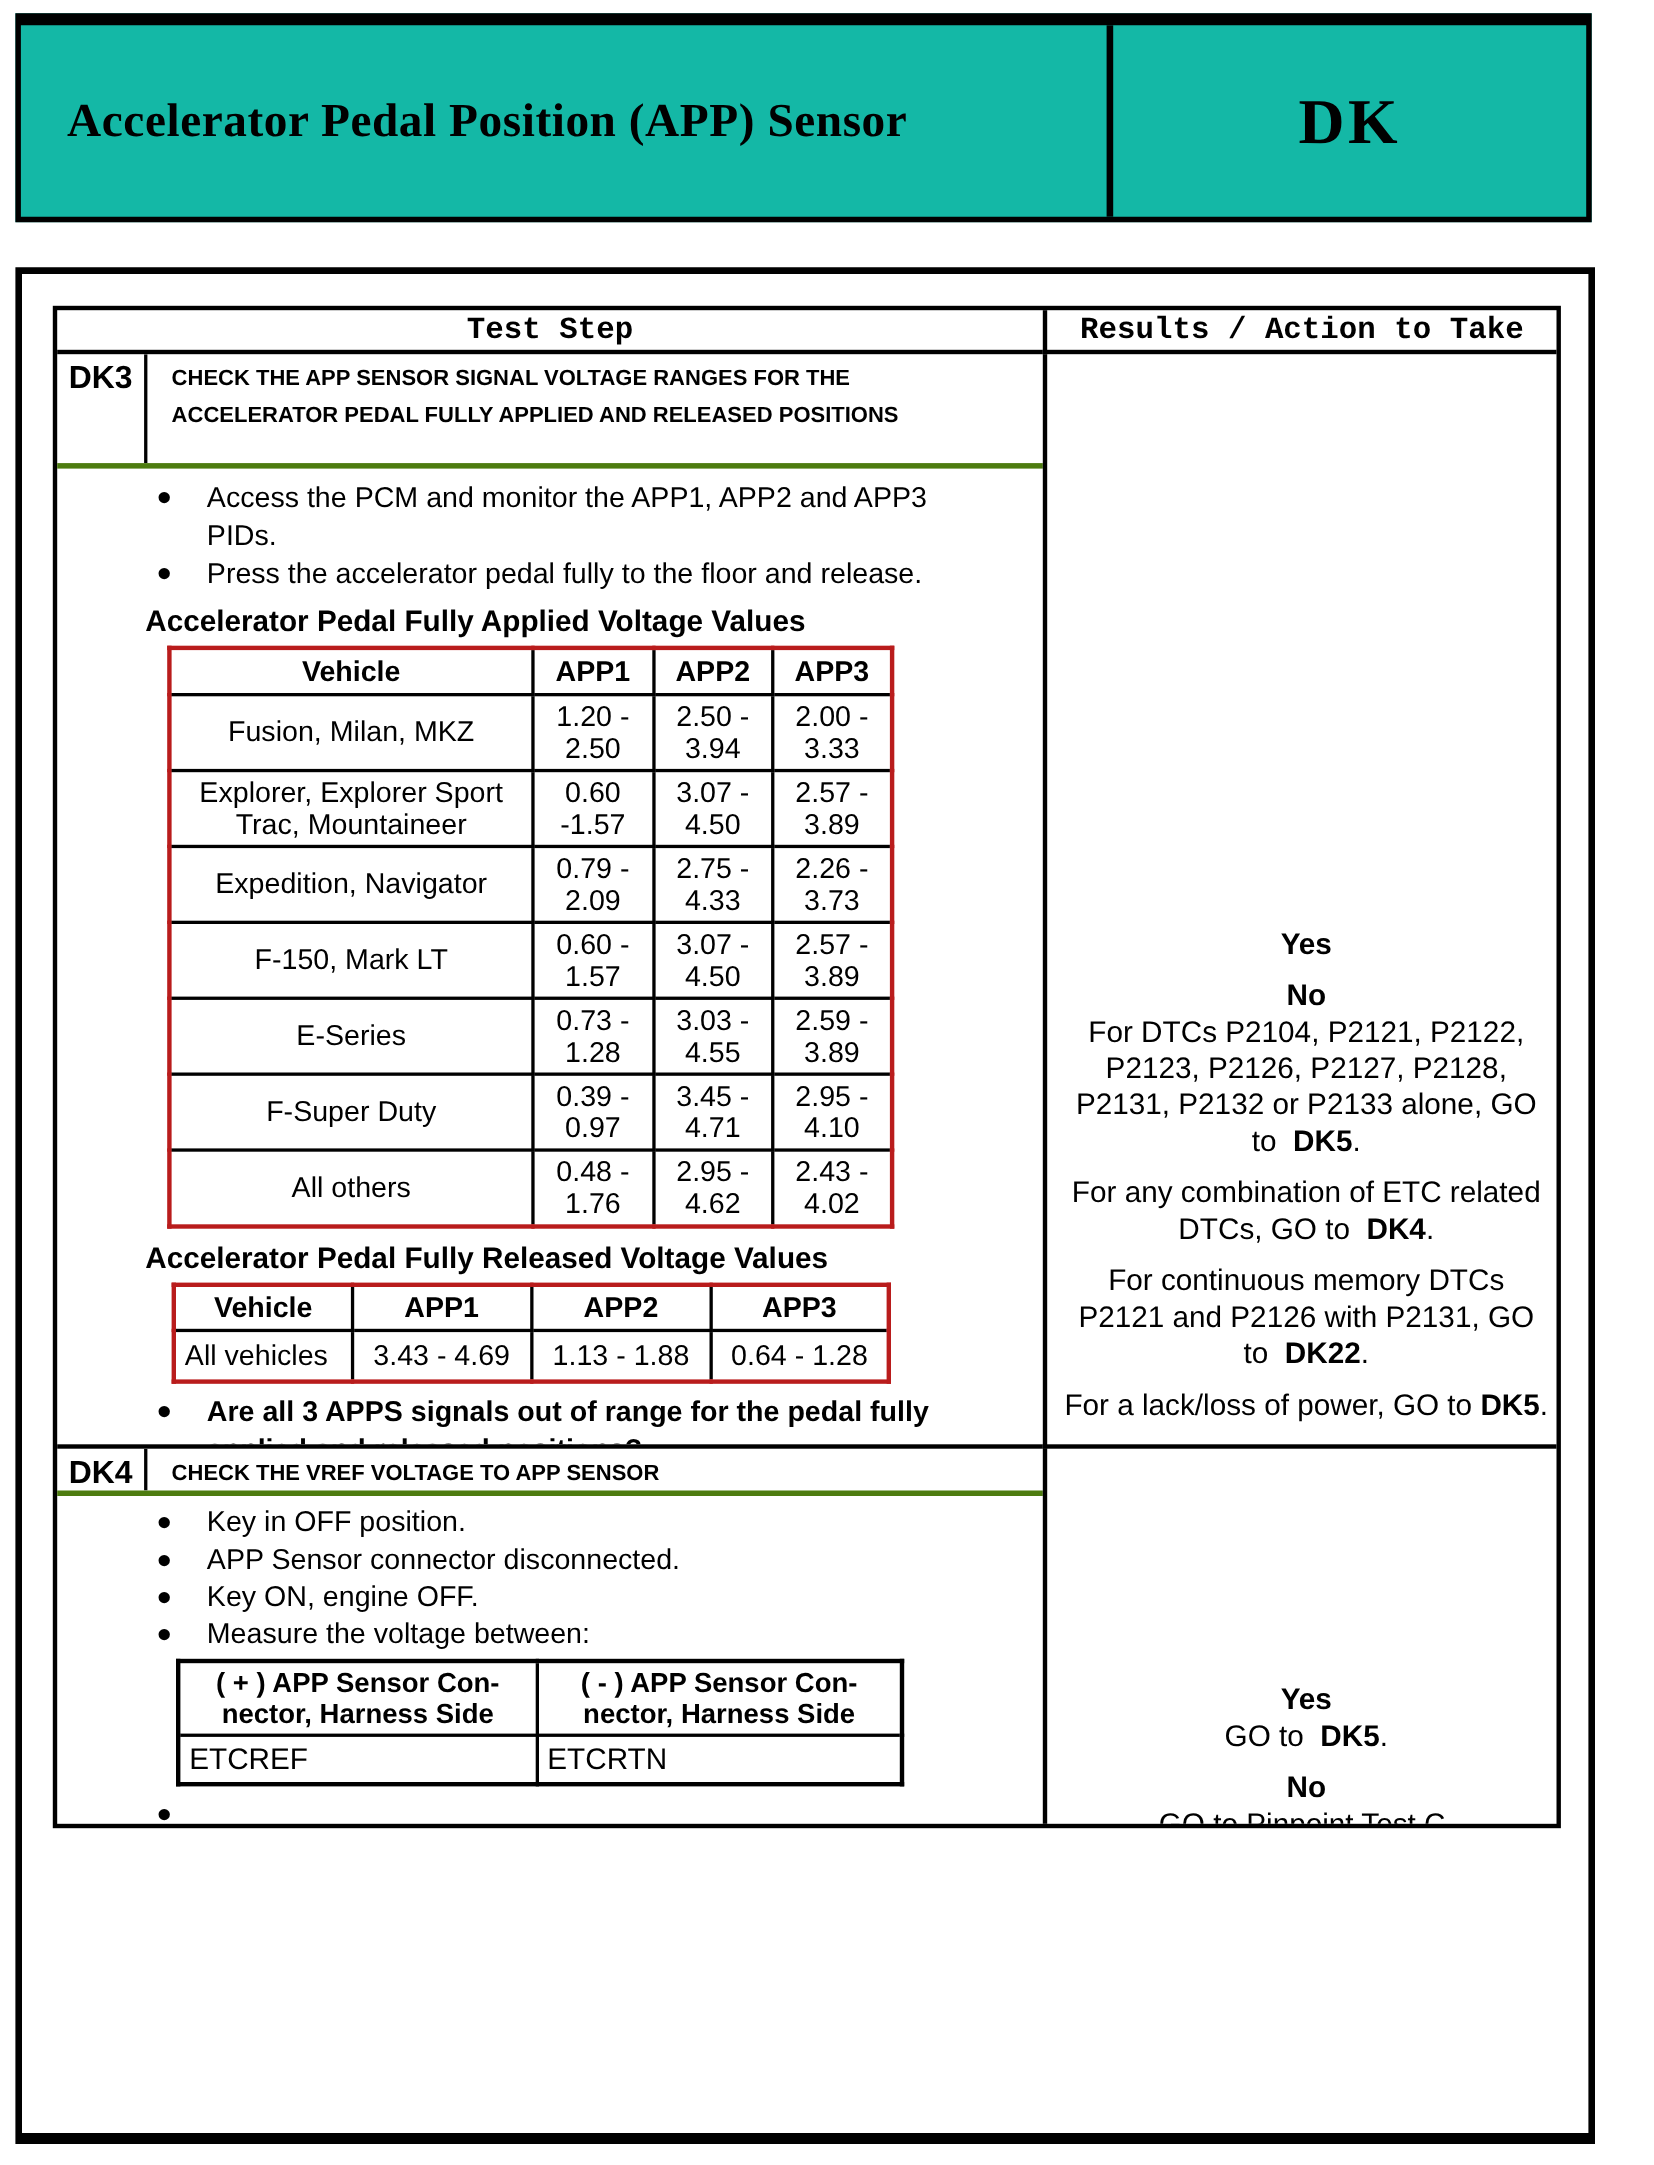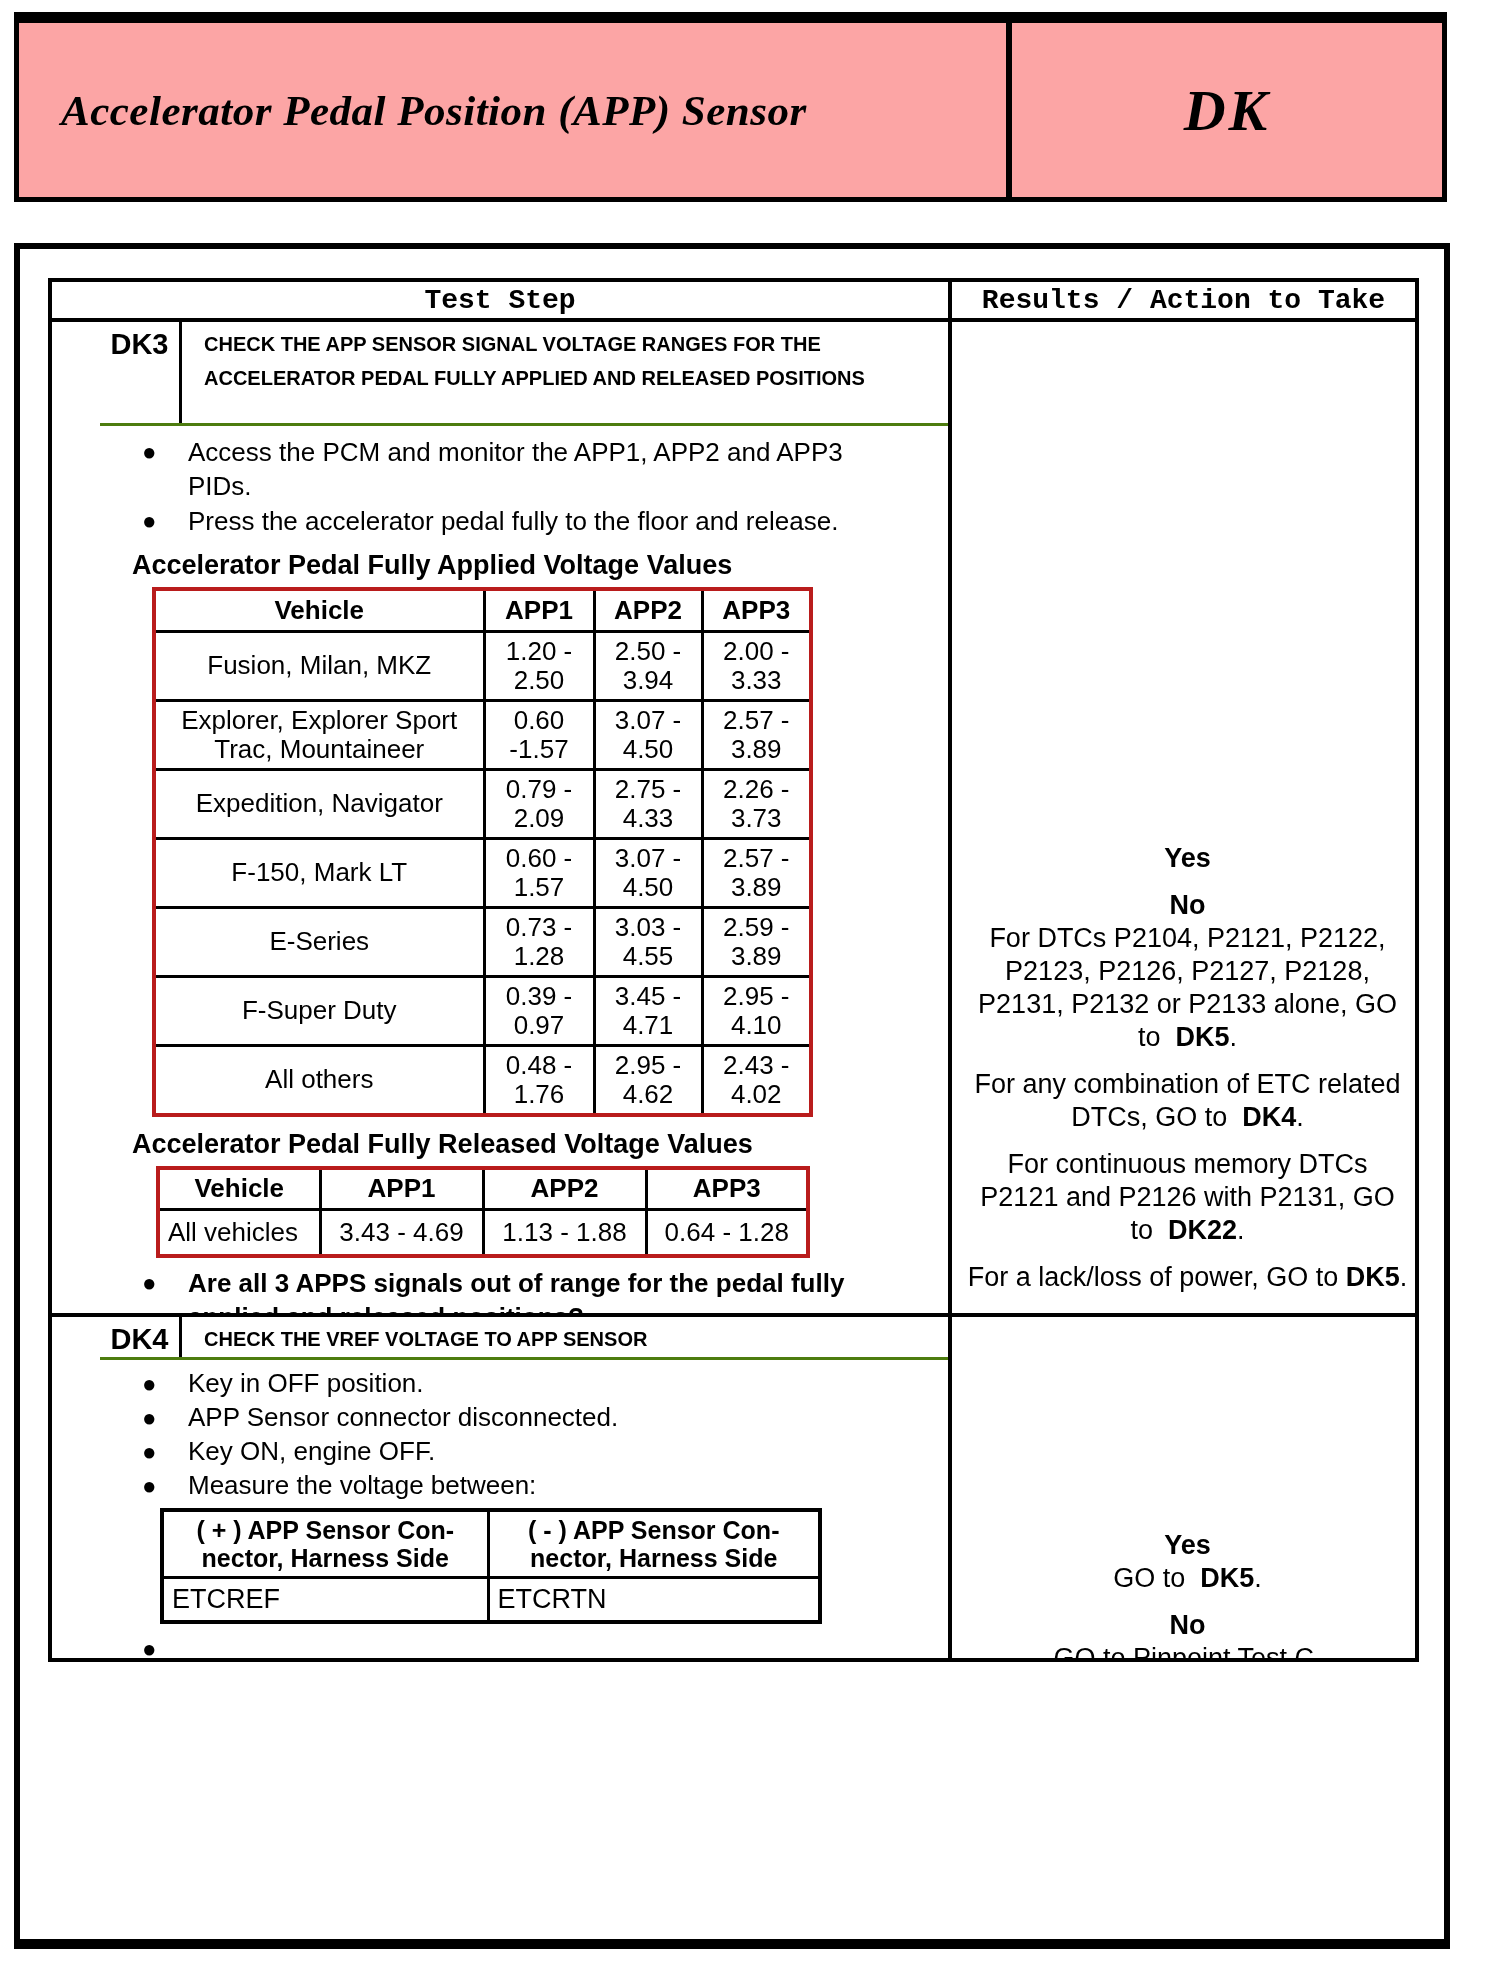--- a/index.html
+++ b/index.html
@@ -6,21 +6,21 @@
   html,body { background:#fff; }
   body {
     width:1504px; height:1968px; position:relative;
     font-family:"Liberation Sans", sans-serif; color:#000;
     -webkit-font-smoothing:none;
   }
 
   
   .header-box {
     position:absolute; left:14px; top:12px; width:1433px; height:190px;
-    border:5px solid #000; border-top-width:11px; display:flex; background:#fca5a5;font-style:italic;
+    border:5px solid #000; border-top-width:11px; display:flex; background:#14b8a6;
   }
   .header-title-cell {
     width:993px; border-right:6px solid #000;
     display:flex; align-items:center; padding-left:42px;
   }
   .header-title {
     font-family:"Liberation Serif", serif; font-weight:bold;
     font-size:43px; letter-spacing:.5px; white-space:nowrap;
   }
   .header-code-cell { flex:1; display:flex; align-items:center; justify-content:center; }
@@ -40,21 +40,21 @@
     display:grid;
     grid-template-columns:896px 1fr;
     grid-template-rows:40px 104px 891px 43px 1fr;
   }
   .th-cell {
     display:flex; align-items:center; justify-content:center;
     font-weight:bold; font-size:28px; border-bottom:4px solid #000;font-family:Liberation Mono, monospace;
   }
   .col-right { border-left:4px solid #000; }
 
-  .dk-head { border-bottom:3px solid #4d7c0f; display:flex; overflow:hidden;margin-left:48px; }
+  .dk-head { border-bottom:5px solid #4d7c0f; display:flex; overflow:hidden; }
   .dk-label-cell {
     width:82px; border-right:3px solid #000; flex-shrink:0;
     display:flex; justify-content:center; padding-top:6px;
     font-weight:bold; font-size:29px;
   }
   .dk-head-title {
     flex:1; padding:5px 10px 0 22px; font-weight:bold;
     font-size:20px; line-height:34px; max-width:790px;
   }
 

